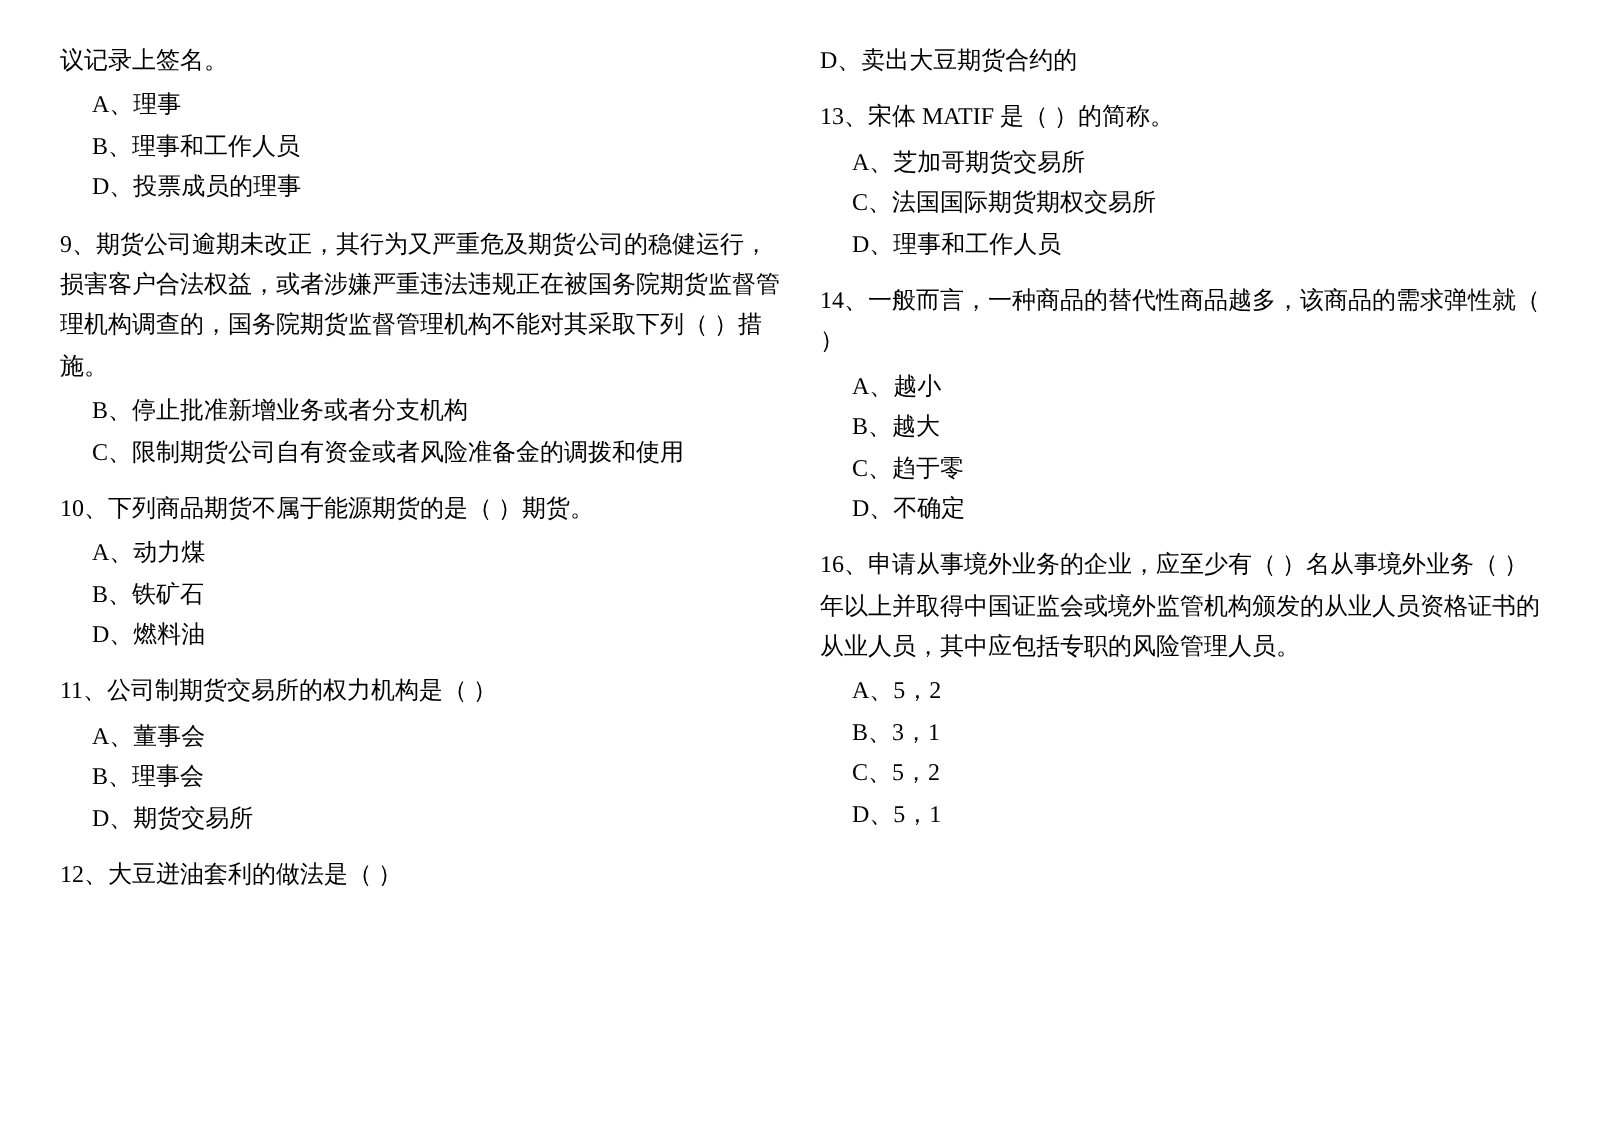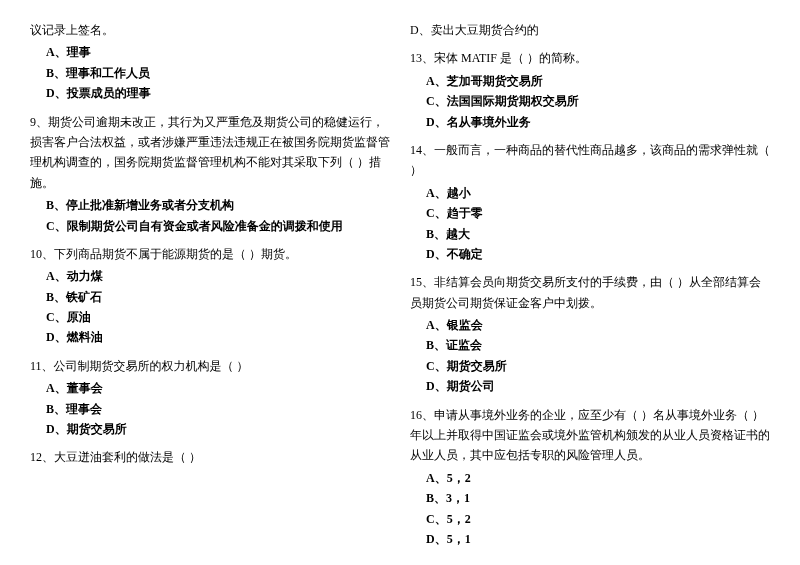--- a/index.html
+++ b/index.html
@@ -33,21 +33,20 @@
       line-height: 1.6;
     }
     .question-text {
       text-indent: 0;
       margin-bottom: 2px;
       line-height: 1.7;
     }
     .option {
       padding-left: 16px;
       line-height: 1.7;
-      font-weight: bold;
     }
   </style>
 </head>
 <body>
 
 <div class="page-content">
   <div class="two-col">
 
     <div class="col">
 
@@ -61,21 +60,20 @@
       <div class="question-block">
         <div class="question-text">9、期货公司逾期未改正，其行为又严重危及期货公司的稳健运行，损害客户合法权益，或者涉嫌严重违法违规正在被国务院期货监督管理机构调查的，国务院期货监督管理机构不能对其采取下列（   ）措施。</div>
         <div class="option">B、停止批准新增业务或者分支机构</div>
         <div class="option">C、限制期货公司自有资金或者风险准备金的调拨和使用</div>
       </div>
 
       <div class="question-block">
         <div class="question-text">10、下列商品期货不属于能源期货的是（   ）期货。</div>
         <div class="option">A、动力煤</div>
         <div class="option">B、铁矿石</div>
-        <div class="option">C、原油</div>
         <div class="option">D、燃料油</div>
       </div>
 
       <div class="question-block">
         <div class="question-text">11、公司制期货交易所的权力机构是（   ）</div>
         <div class="option">A、董事会</div>
         <div class="option">B、理事会</div>
         <div class="option">D、期货交易所</div>
       </div>
 
@@ -89,38 +87,31 @@
     <div class="col">
 
       <div class="question-block">
         <div class="question-text">D、卖出大豆期货合约的</div>
       </div>
 
       <div class="question-block">
         <div class="question-text">13、宋体 MATIF 是（   ）的简称。</div>
         <div class="option">A、芝加哥期货交易所</div>
         <div class="option">C、法国国际期货期权交易所</div>
-        <div class="option">D、名从事境外业务</div>
+        <div class="option">D、理事和工作人员</div>
       </div>
 
       <div class="question-block">
         <div class="question-text">14、一般而言，一种商品的替代性商品越多，该商品的需求弹性就（   ）</div>
         <div class="option">A、越小</div>
+        <div class="option">B、越大</div>
         <div class="option">C、趋于零</div>
-        <div class="option">B、越大</div>
         <div class="option">D、不确定</div>
       </div>
 
-      <div class="question-block">
-        <div class="question-text">15、非结算会员向期货交易所支付的手续费，由（   ）从全部结算会员期货公司期货保证金客户中划拨。</div>
-        <div class="option">A、银监会</div>
-        <div class="option">B、证监会</div>
-        <div class="option">C、期货交易所</div>
-        <div class="option">D、期货公司</div>
-      </div>
 
       <div class="question-block">
         <div class="question-text">16、申请从事境外业务的企业，应至少有（   ）名从事境外业务（   ）年以上并取得中国证监会或境外监管机构颁发的从业人员资格证书的从业人员，其中应包括专职的风险管理人员。</div>
         <div class="option">A、5，2</div>
         <div class="option">B、3，1</div>
         <div class="option">C、5，2</div>
         <div class="option">D、5，1</div>
       </div>
 
     </div>

